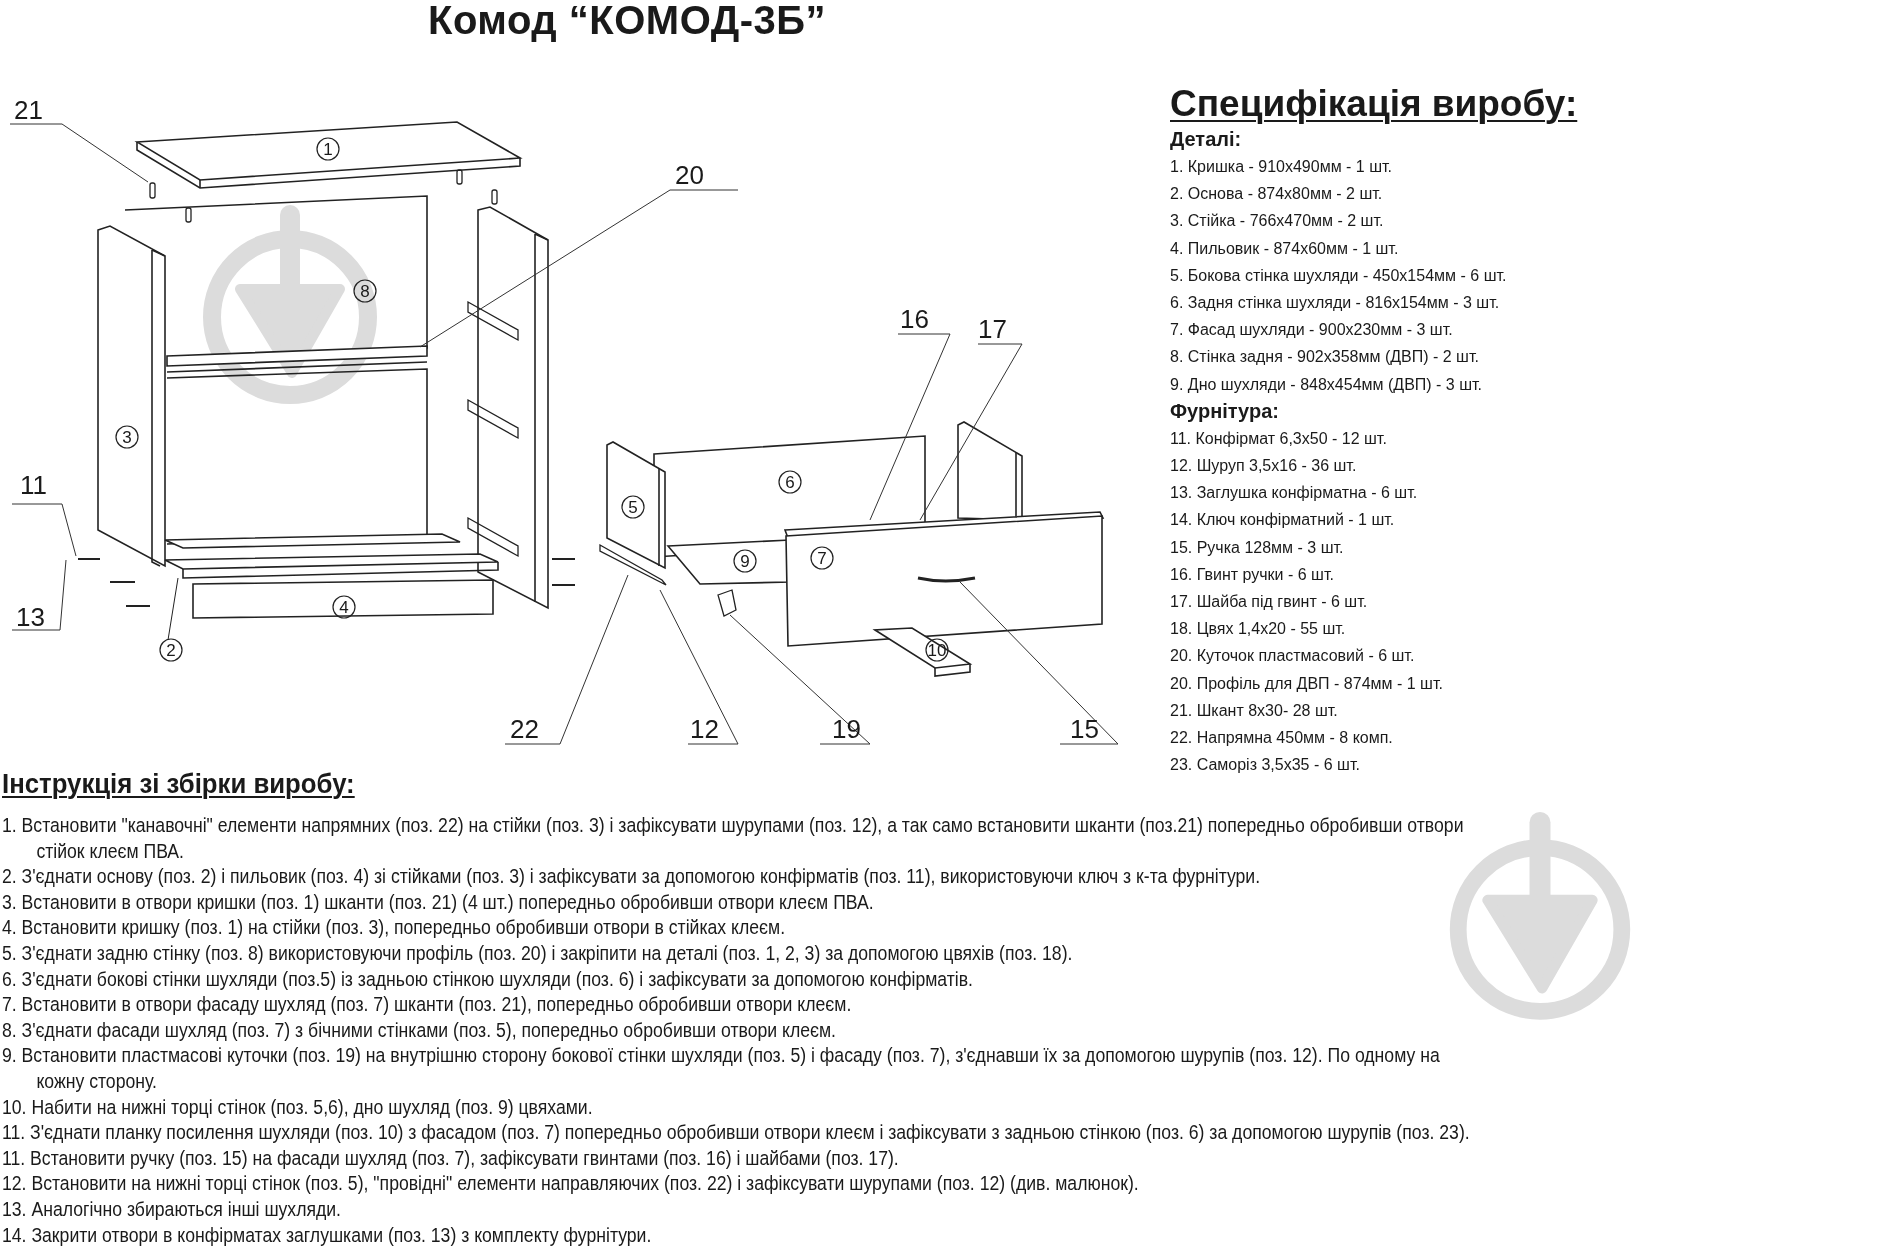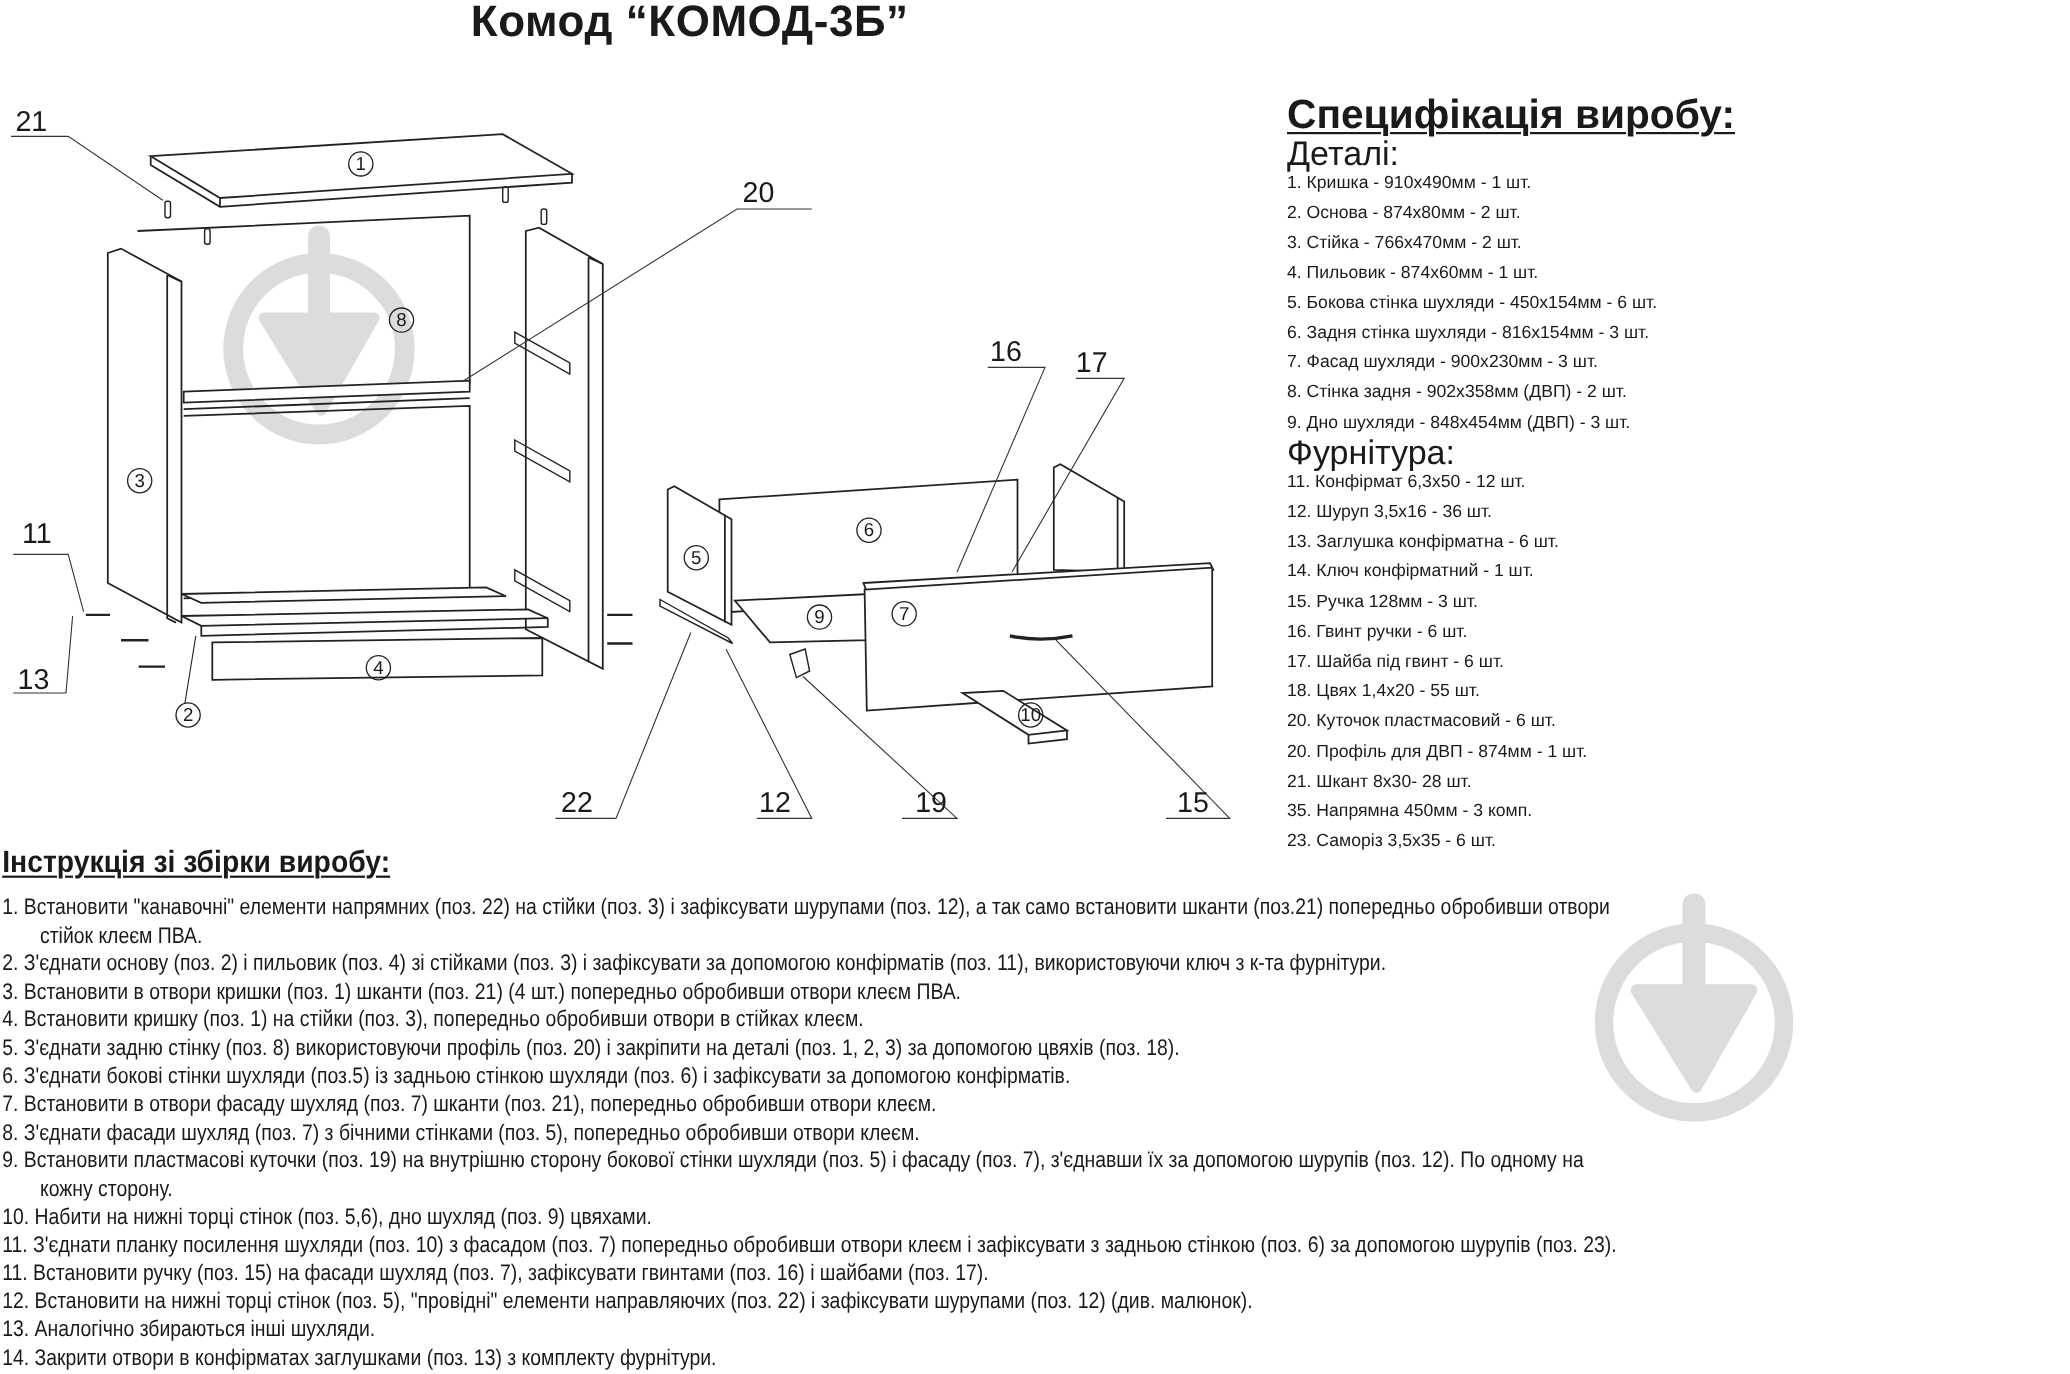--- a/index.html
+++ b/index.html
@@ -1,20 +1,20 @@
 <!DOCTYPE html>
 <html><head>
 <meta charset="utf-8">
 <style>
   html,body{margin:0;padding:0;background:#fff;}
   body{width:1882px;height:1249px;position:relative;overflow:hidden;font-family:"Liberation Sans",sans-serif;color:#1a1a1a;}
   .title{position:absolute;left:428px;top:-2px;font-size:40px;font-weight:bold;letter-spacing:0.5px;white-space:nowrap;}
   .spec{position:absolute;left:1170px;top:82px;}
   .spec-title{font-size:37px;font-weight:bold;text-decoration:underline;text-decoration-thickness:2px;text-underline-offset:4px;white-space:nowrap;line-height:44px;}
-  .spec-sub{font-size:31px;font-weight:normal;line-height:27px;white-space:nowrap;}
+  .spec-sub{font-size:20px;font-weight:bold;line-height:27px;white-space:nowrap;}
   .spec-item{font-size:16px;line-height:27.2px;white-space:nowrap;}
   .instr-title{position:absolute;left:2px;top:768px;font-size:28px;font-weight:bold;text-decoration:underline;text-decoration-thickness:2px;text-underline-offset:3px;white-space:nowrap;transform:scaleX(0.92);transform-origin:left;}
   .instr{position:absolute;left:2px;top:812px;width:1880px;}
   .instr-line{font-size:20.5px;line-height:25.6px;white-space:nowrap;transform:scaleX(0.86);transform-origin:left;}
   .instr-line.cont{padding-left:40px;}
   svg.diagram{position:absolute;left:0;top:0;}
   .callout{font-family:"Liberation Sans",sans-serif;font-size:26px;fill:#1a1a1a;}
   .circ-num{font-family:"Liberation Sans",sans-serif;font-size:17px;fill:#1a1a1a;text-anchor:middle;dominant-baseline:central;}
   .wm{position:absolute;pointer-events:none;}
 </style>
@@ -184,21 +184,21 @@
     <div class="spec-item">12. Шуруп 3,5х16 - 36 шт.</div>
     <div class="spec-item">13. Заглушка конфірматна - 6 шт.</div>
     <div class="spec-item">14. Ключ конфірматний - 1 шт.</div>
     <div class="spec-item">15. Ручка 128мм - 3 шт.</div>
     <div class="spec-item">16. Гвинт ручки - 6 шт.</div>
     <div class="spec-item">17. Шайба під гвинт - 6 шт.</div>
     <div class="spec-item">18. Цвях 1,4х20 - 55 шт.</div>
     <div class="spec-item">20. Куточок пластмасовий - 6 шт.</div>
     <div class="spec-item">20. Профіль для ДВП - 874мм - 1 шт.</div>
     <div class="spec-item">21. Шкант 8х30- 28 шт.</div>
-    <div class="spec-item">35. Напрямна 450мм - 3 комп.</div>
+    <div class="spec-item">22. Напрямна 450мм - 8 комп.</div>
     <div class="spec-item">23. Саморіз 3,5х35 - 6 шт.</div>
   </div>
 </div>
 
 <div class="instr-title">Інструкція зі збірки виробу:</div>
 <div class="instr">
   <div class="instr-line">1. Встановити "канавочні" елементи напрямних (поз. 22) на стійки (поз. 3) і зафіксувати шурупами (поз. 12), а так само встановити шканти (поз.21) попередньо обробивши отвори</div>
   <div class="instr-line cont">стійок клеєм ПВА.</div>
   <div class="instr-line">2. З'єднати основу (поз. 2) і пильовик (поз. 4) зі стійками (поз. 3) і зафіксувати за допомогою конфірматів (поз. 11), використовуючи ключ з к-та фурнітури.</div>
   <div class="instr-line">3. Встановити в отвори кришки (поз. 1) шканти (поз. 21) (4 шт.) попередньо обробивши отвори клеєм ПВА.</div>

